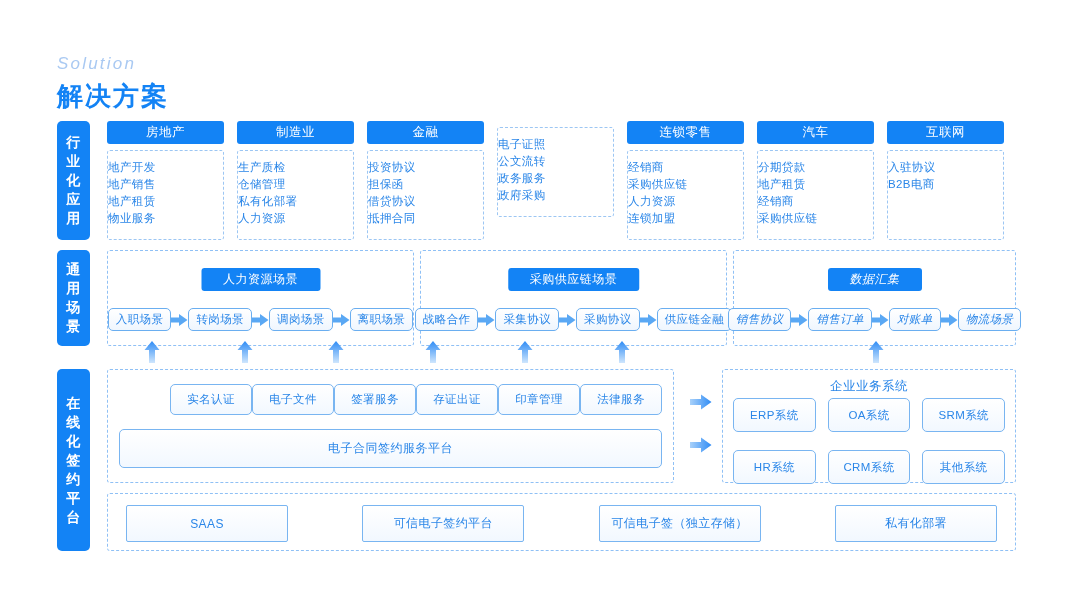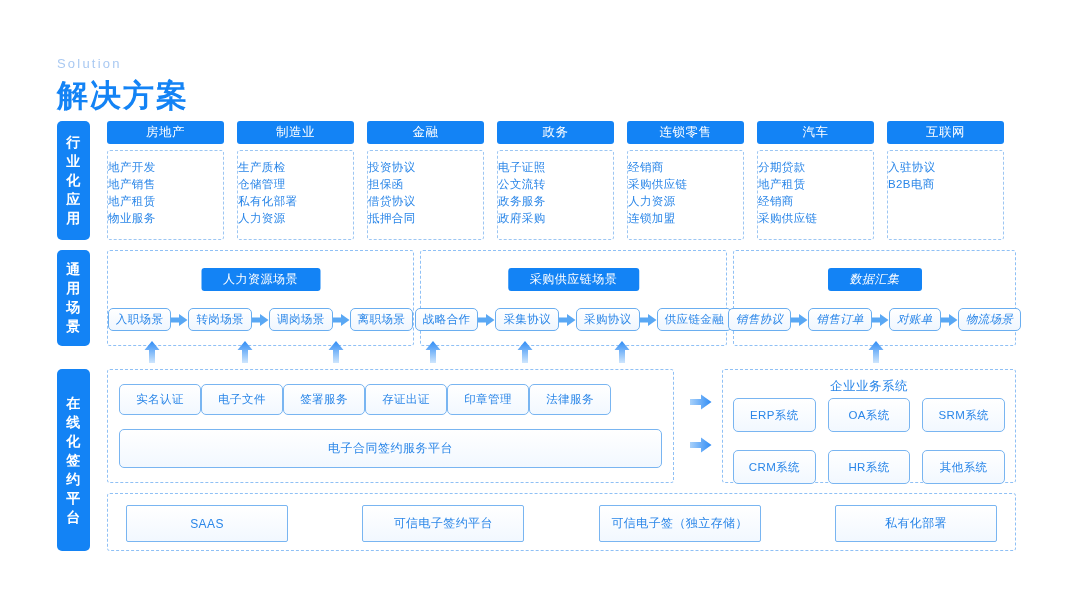--- a/index.html
+++ b/index.html
@@ -16,28 +16,29 @@
     position: relative;
   }
 
   
   .header {
     position: absolute;
     left: 57px;
     top: 56px;
   }
   .eyebrow {
-    font-size: 13px;
+    font-size: 17px;
     letter-spacing: 2.2px;
     color: #a9c9f2;
     font-weight: 400;
     line-height: 16px;
+    font-style: italic;
   }
   .title {
-    font-size: 31px;
+    font-size: 26px;
     font-weight: bold;
     color: #1383f5;
     letter-spacing: 2px;
     line-height: 40px;
     margin-top: 4px;
   }
 
   
   .side-tab {
     position: absolute;
@@ -167,21 +168,21 @@
     top: 369px;
     width: 567px;
     height: 114px;
   }
   .svc-row {
     position: absolute;
     top: 14px;
     left: 11px;
     right: 11px;
     display: flex;
-    justify-content: flex-start;
+    justify-content: flex-end;
   }
   .svc {
     width: 80px;
     height: 29px;
     border: 1.2px solid #79b5f1;
     border-radius: 5px;
     background: linear-gradient(180deg,#ffffff 0%,#f2f8ff 100%);
     color: #2a86e8;
     font-size: 11.5px;
     display: flex;
@@ -329,21 +330,20 @@
     <div class="ind-col" style="left: 367px;">
       <div class="ind-head">金融</div>
       <div class="ind-body">
         <div class="ind-item">投资协议</div>
         <div class="ind-item">担保函</div>
         <div class="ind-item">借贷协议</div>
         <div class="ind-item">抵押合同</div>
       </div>
     </div>
     <div class="ind-col" style="left: 497px;">
-      <div class="ind-head">政务</div>
       <div class="ind-body">
         <div class="ind-item">电子证照</div>
         <div class="ind-item">公文流转</div>
         <div class="ind-item">政务服务</div>
         <div class="ind-item">政府采购</div>
       </div>
     </div>
     <div class="ind-col" style="left: 627px;">
       <div class="ind-head">连锁零售</div>
       <div class="ind-body">
@@ -517,22 +517,22 @@
 <svg class="arrow-r" style="position:absolute;left:690px;top:437px;width:22px;height:16px;" viewBox="0 0 22 16">
   <path d="M0 5 L11 5 L11 0.5 L21.5 8 L11 15.5 L11 11 L0 11 Z" fill="url(#gr1)"></path>
 </svg>
 
 <div class="dashed-box plat-right">
   <div class="ebs-title">企业业务系统</div>
   <div class="ebs-grid" id="ebs-root">
       <div class="ebs">ERP系统</div>
       <div class="ebs">OA系统</div>
       <div class="ebs">SRM系统</div>
+      <div class="ebs">HR系统</div>
       <div class="ebs">CRM系统</div>
-      <div class="ebs">HR系统</div>
       <div class="ebs">其他系统</div>
     </div>
 </div>
 
 <div class="dashed-box deploy-box">
   <div class="deploy-row" id="deploy-root">
       <div class="deploy">SAAS</div>
       <div class="deploy">可信电子签约平台</div>
       <div class="deploy">可信电子签（独立存储）</div>
       <div class="deploy">私有化部署</div>

